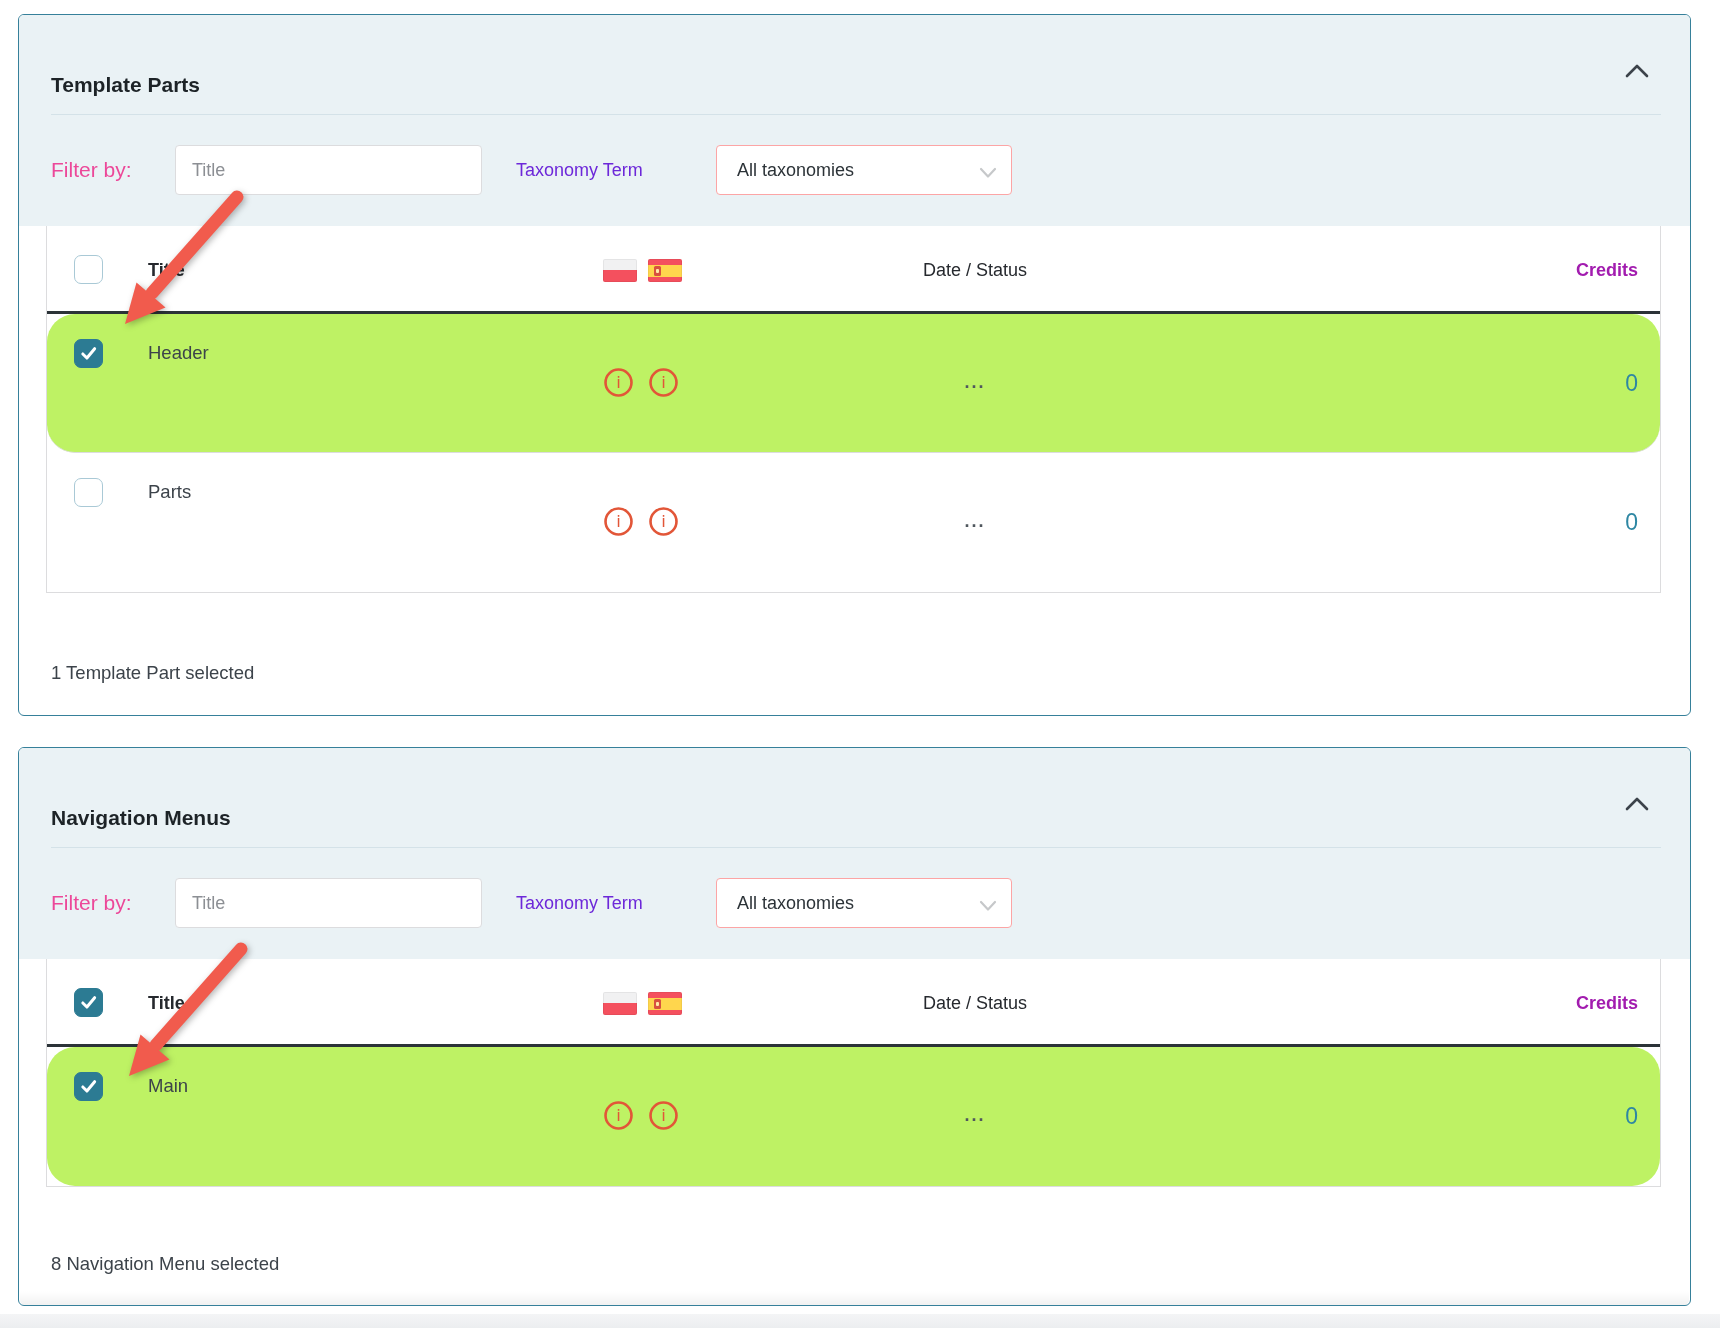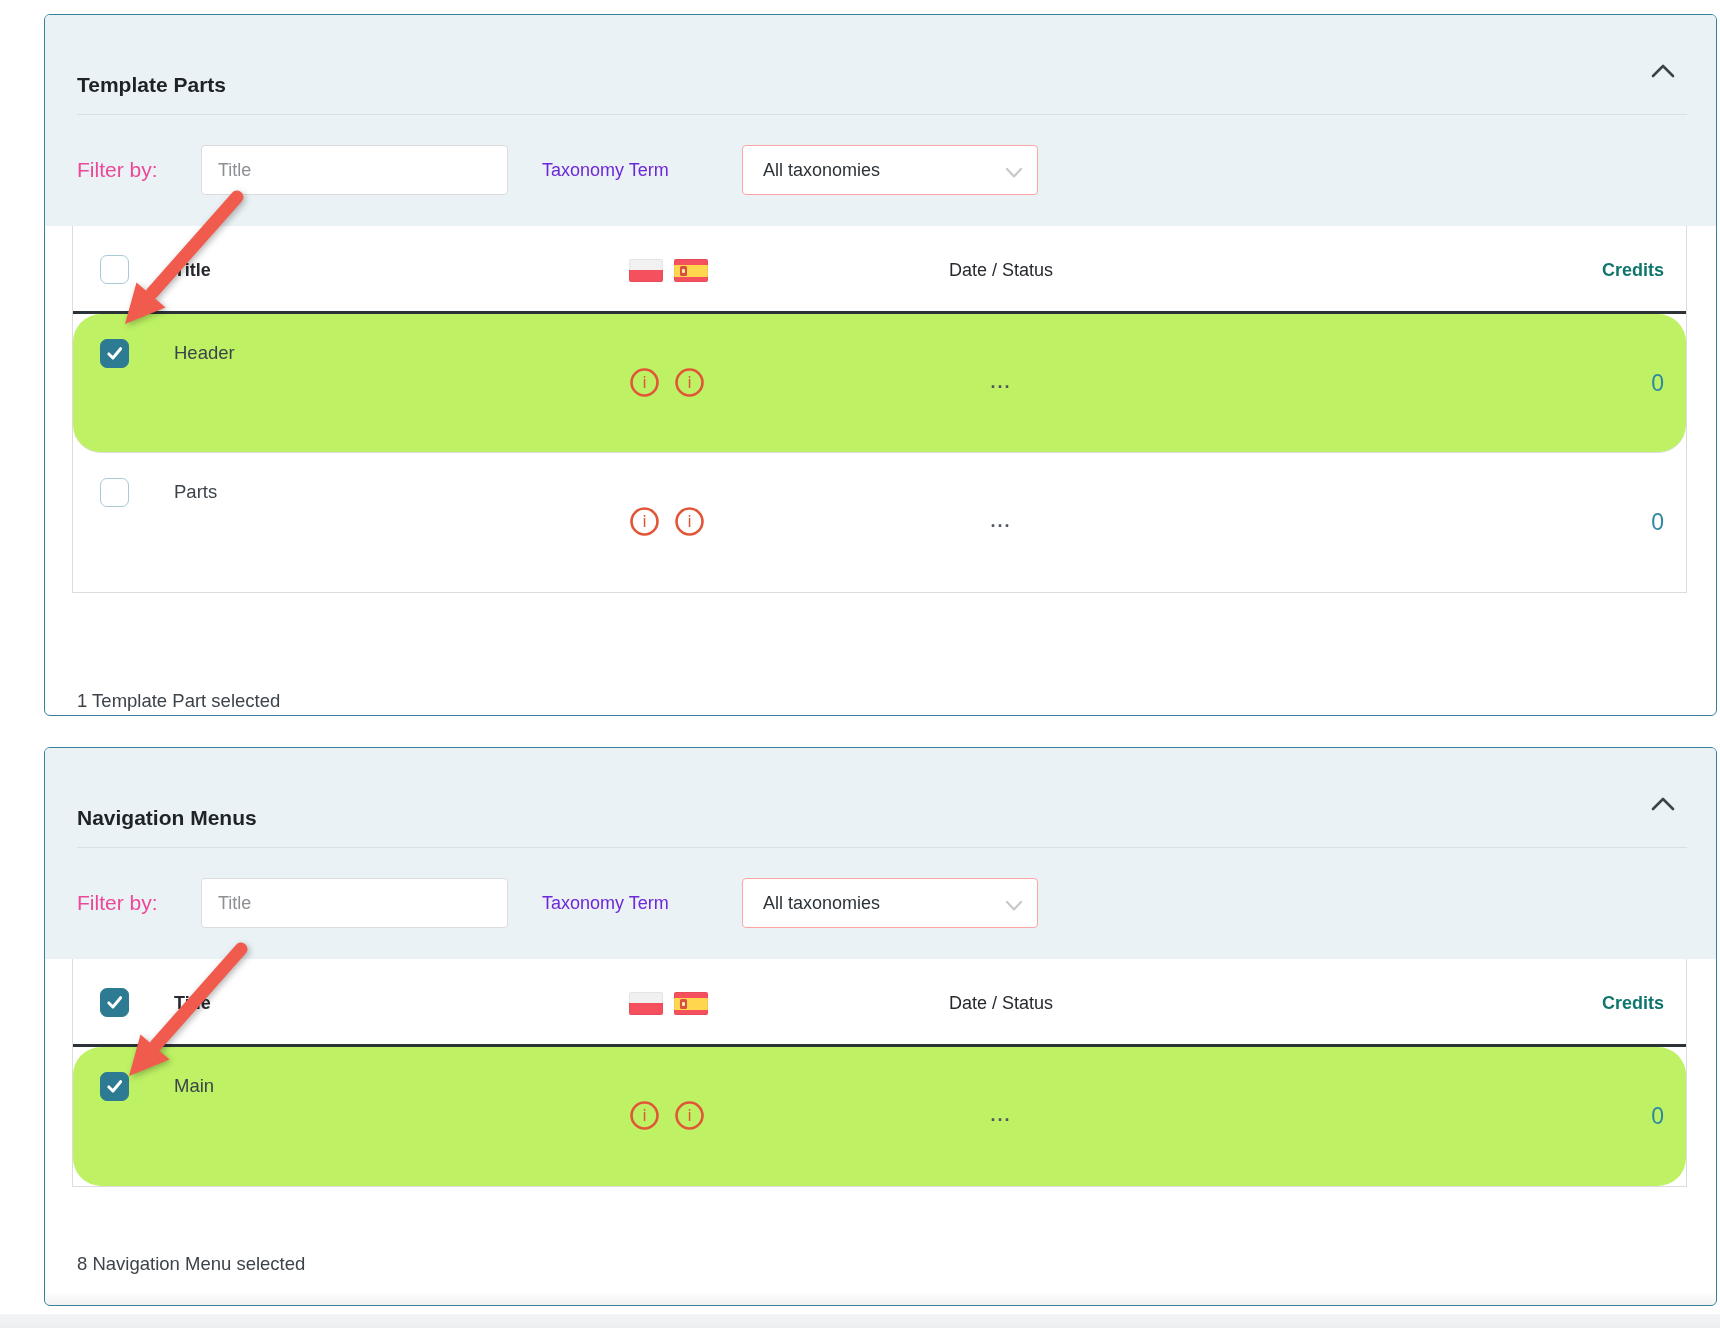--- a/index.html
+++ b/index.html
@@ -2,21 +2,21 @@
 <html><head>
 <meta charset="utf-8">
 <style>
   html,body{margin:0;padding:0;background:#ffffff;}
   *{box-sizing:border-box;}
   .canvas{
     position:relative;width:1720px;height:1328px;background:#ffffff;overflow:hidden;
     font-family:"Liberation Sans","DejaVu Sans",sans-serif;color:#3c434a;
   }
   .panel{
-    position:absolute;left:44px;width:1673px;background:#ffffff;
+    position:absolute;left:18px;width:1673px;background:#ffffff;
     border:1.5px solid #36809a;border-radius:6px;
   }
   .panel-head{position:absolute;left:0;right:0;top:0;height:211px;background:#eaf2f5;border-radius:5px 5px 0 0;}
   .panel-title{position:absolute;left:32px;top:38px;font-size:21px;font-weight:bold;color:#1d2327;line-height:30px;}
   .collapse-btn{position:absolute;right:38px;top:46px;width:30px;height:22px;cursor:pointer;display:flex;align-items:center;justify-content:center;background:none;border:none;padding:0;}
   .head-divider{position:absolute;left:32px;right:29px;top:99px;height:1px;background:#d4e2e8;}
   .filter-label{position:absolute;left:32px;top:130px;height:50px;line-height:50px;font-size:21px;color:#ec4899;}
   .title-input{
     position:absolute;left:156px;top:130px;width:307px;height:50px;border:1px solid #dcdcde;border-radius:4px;
     background:#fff;padding:0 16px;font-size:18px;color:#2c3338;font-family:"Liberation Sans","DejaVu Sans",sans-serif;
@@ -45,21 +45,21 @@
   .flag{position:absolute;top:33px;width:34px;height:23px;border-radius:2px;overflow:hidden;display:block;box-shadow:inset 0 0 0 1px rgba(0,0,0,0.05);}
   .flag.pl{left:556px;background:linear-gradient(#f1f1f2 0 50%,#f4505e 50% 100%);}
   .flag.es{left:601px;background:linear-gradient(#f4505e 0 24%,#ffd64d 24% 77%,#f4505e 77% 100%);}
   .es-emblem{position:absolute;left:6px;top:7px;width:7px;height:10px;background:#d8503f;border-radius:1.5px;}
   .es-emblem:after{content:"";position:absolute;left:2px;top:3px;width:3px;height:4px;background:#ffe9a8;border-radius:1px;}
   .info-icon{position:absolute;top:53px;width:31px;height:31px;cursor:pointer;}
   .info-icon.first{left:556px;}
   .info-icon.second{left:601px;}
   .col-date-head{position:absolute;left:828px;top:0;width:200px;height:88px;line-height:88px;text-align:center;font-weight:normal;font-size:18px;color:#26292e;}
   .row-dots{position:absolute;left:828px;top:58px;width:200px;text-align:center;font-size:18px;font-weight:bold;color:#50575e;letter-spacing:2px;}
-  .col-credits-head{position:absolute;right:22px;top:0;height:88px;line-height:88px;font-weight:bold;font-size:18px;color:#0f766e;}
+  .col-credits-head{position:absolute;right:22px;top:0;height:88px;line-height:88px;font-weight:bold;font-size:18px;color:#a21caf;}
   .row-credits{position:absolute;right:22px;top:56px;font-size:23px;color:#2e87a3;cursor:pointer;}
   .summary{position:absolute;left:32px;font-size:18.5px;color:#3c434a;line-height:26px;}
   .panel-bottom-shade{position:absolute;left:1px;right:1px;bottom:0;height:14px;background:linear-gradient(rgba(0,0,0,0),rgba(0,0,0,0.055));border-radius:0 0 5px 5px;}
   .annotation-arrow{position:absolute;width:180px;height:160px;pointer-events:none;filter:drop-shadow(2px 2px 3px rgba(0,0,0,0.28));}
   .page-bottom-strip{position:absolute;left:0;right:0;top:1314px;height:14px;background:linear-gradient(#f4f5f6,#eceef0);}
 </style>
 </head>
 <body>
 
 <div class="canvas">
@@ -136,21 +136,21 @@
           <svg width="31" height="31" viewBox="0 0 32 32">
               <circle cx="16" cy="16" r="13.4" fill="none" stroke="#e25638" stroke-width="2.7"></circle>
               <text x="16" y="22" text-anchor="middle" font-size="17" fill="#e25638" font-family="DejaVu Sans, sans-serif">i</text>
             </svg>
         </span>
         <div class="row-dots">...</div>
         <div class="row-credits">0</div>
       </div>
     </div>
 
-    <div class="summary" style="top:645px;margin-top:28px;">1 Template Part selected</div>
+    <div class="summary" style="top:645px;">1 Template Part selected</div>
   </section>
 
   <section class="panel" style="top:747px;height:559px;">
     <div class="panel-head"></div>
     <h2 class="panel-title">Navigation Menus</h2>
     <button class="collapse-btn">
       <span>
         <svg width="26" height="16" viewBox="0 0 26 16">
             <polyline points="3,13 13,3 23,13" fill="none" stroke="#3c434a" stroke-width="2.6" stroke-linecap="round" stroke-linejoin="round"></polyline>
           </svg>

